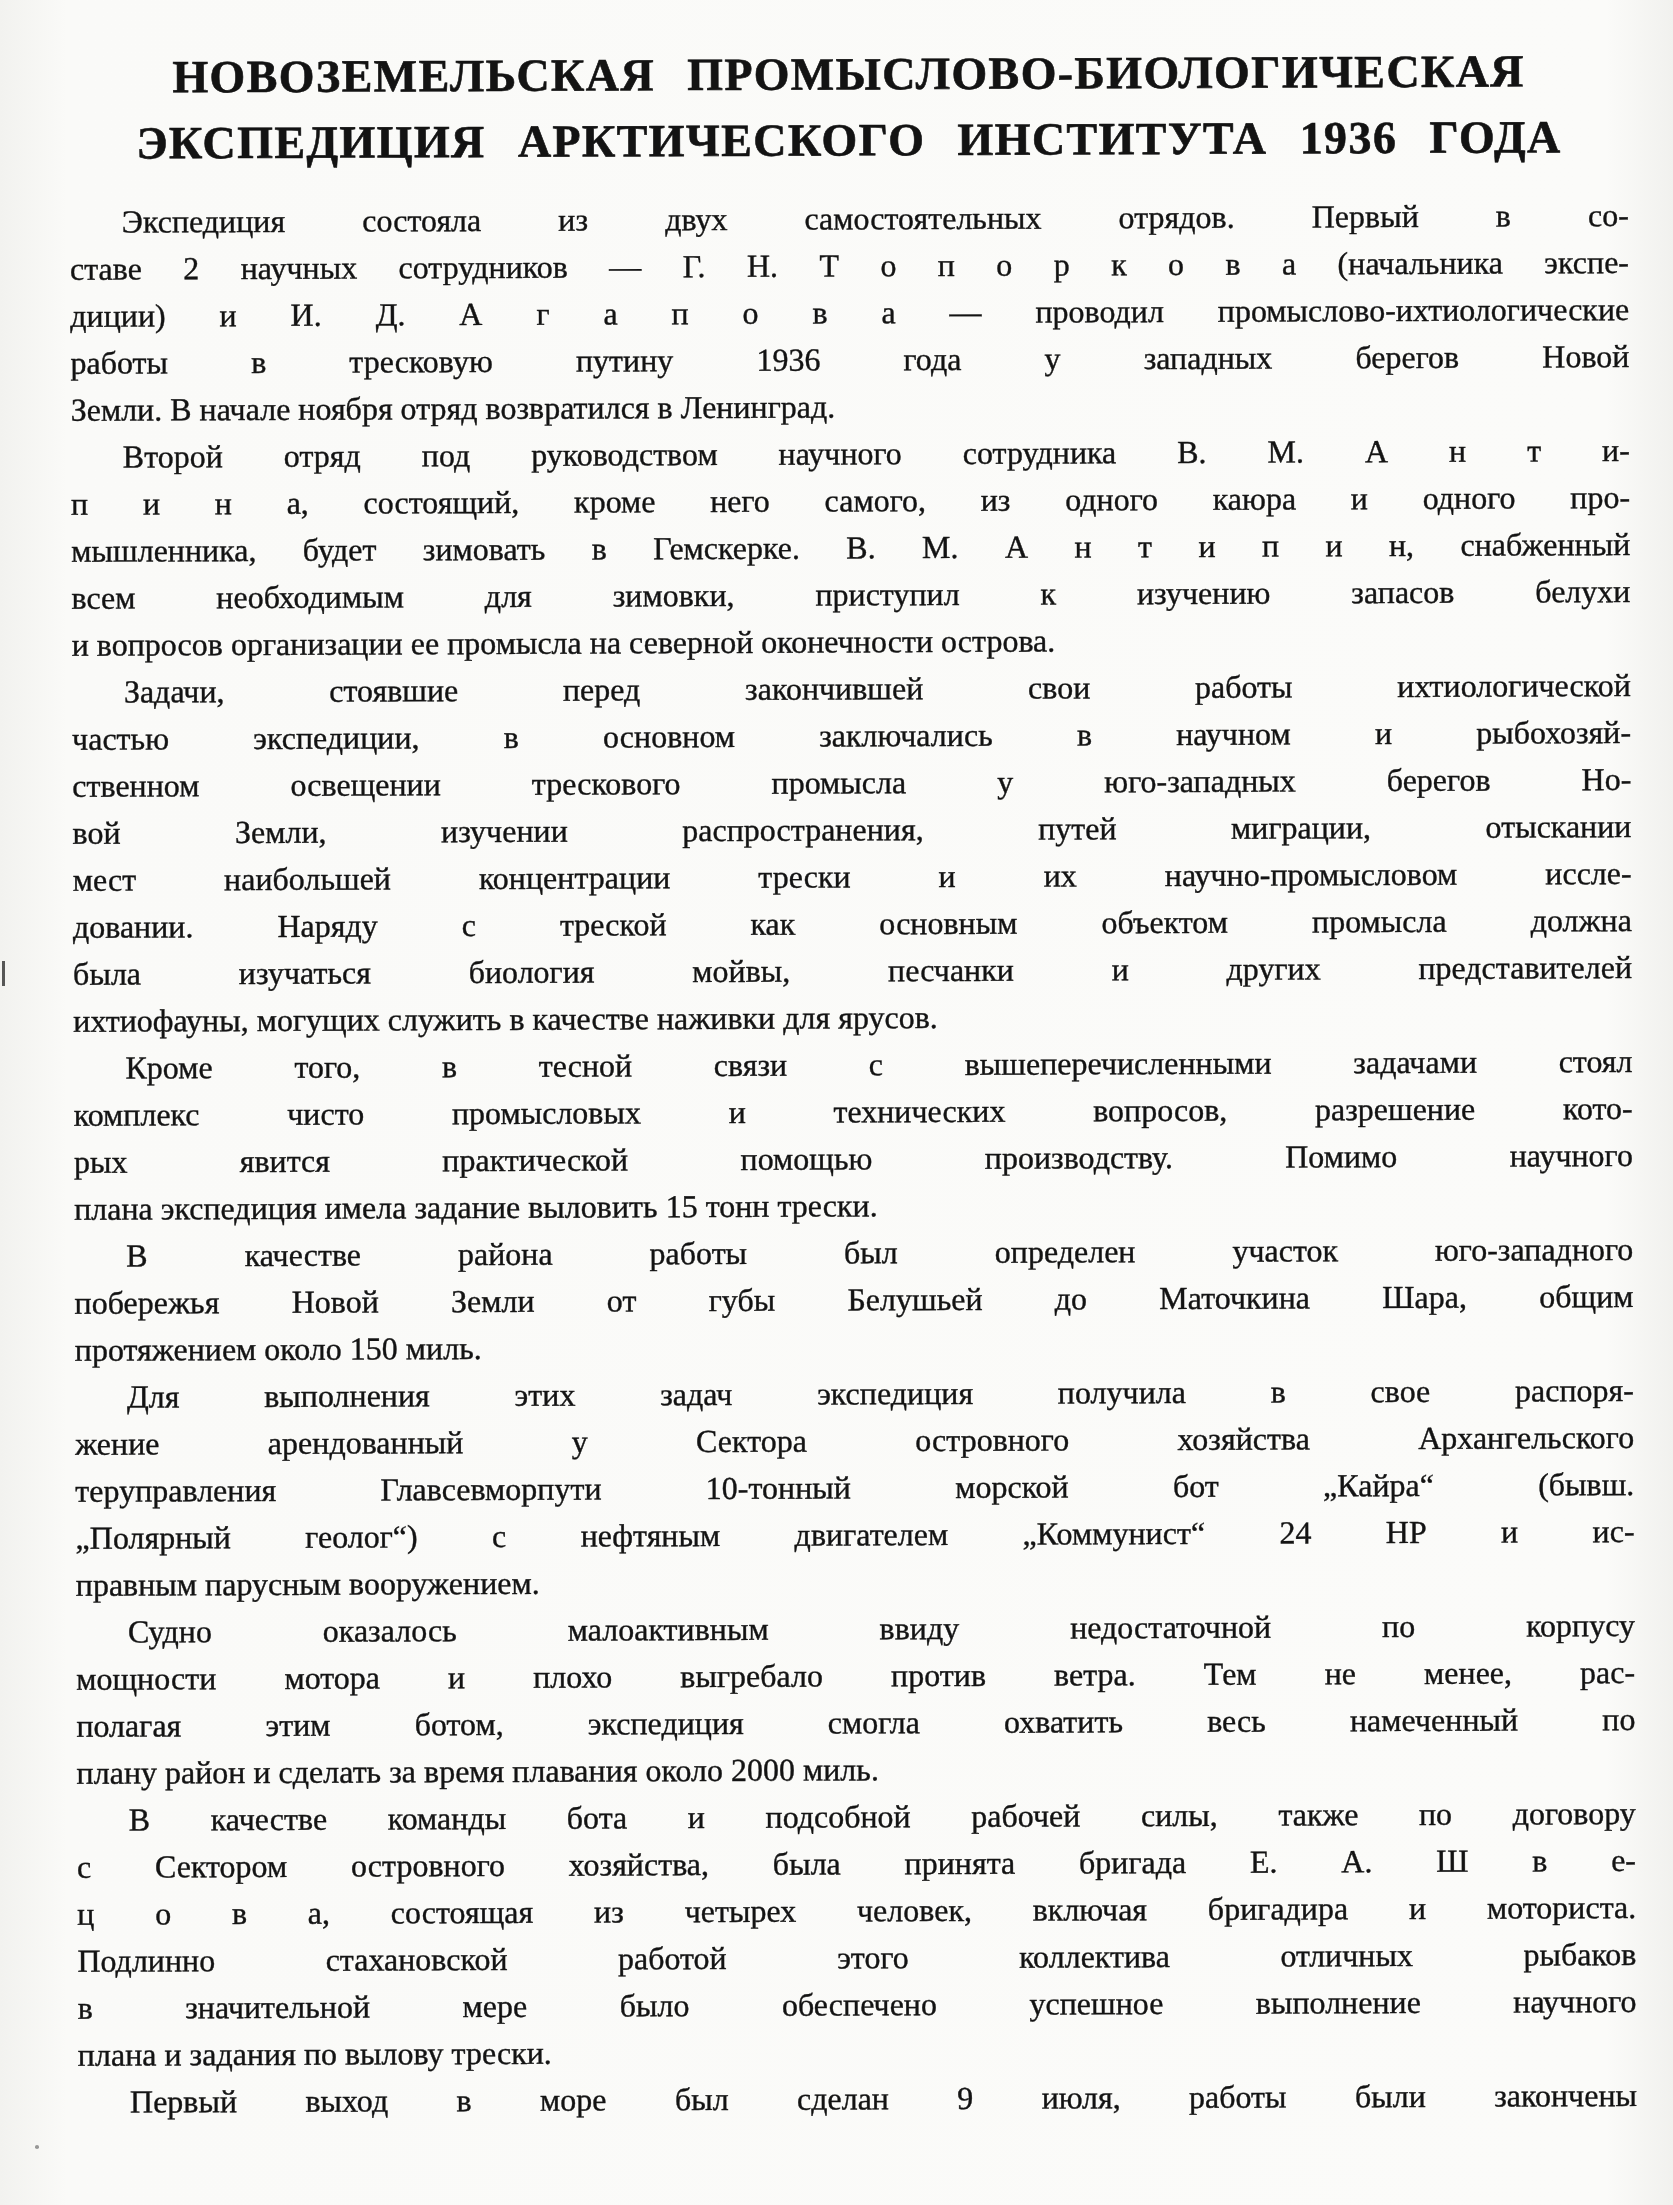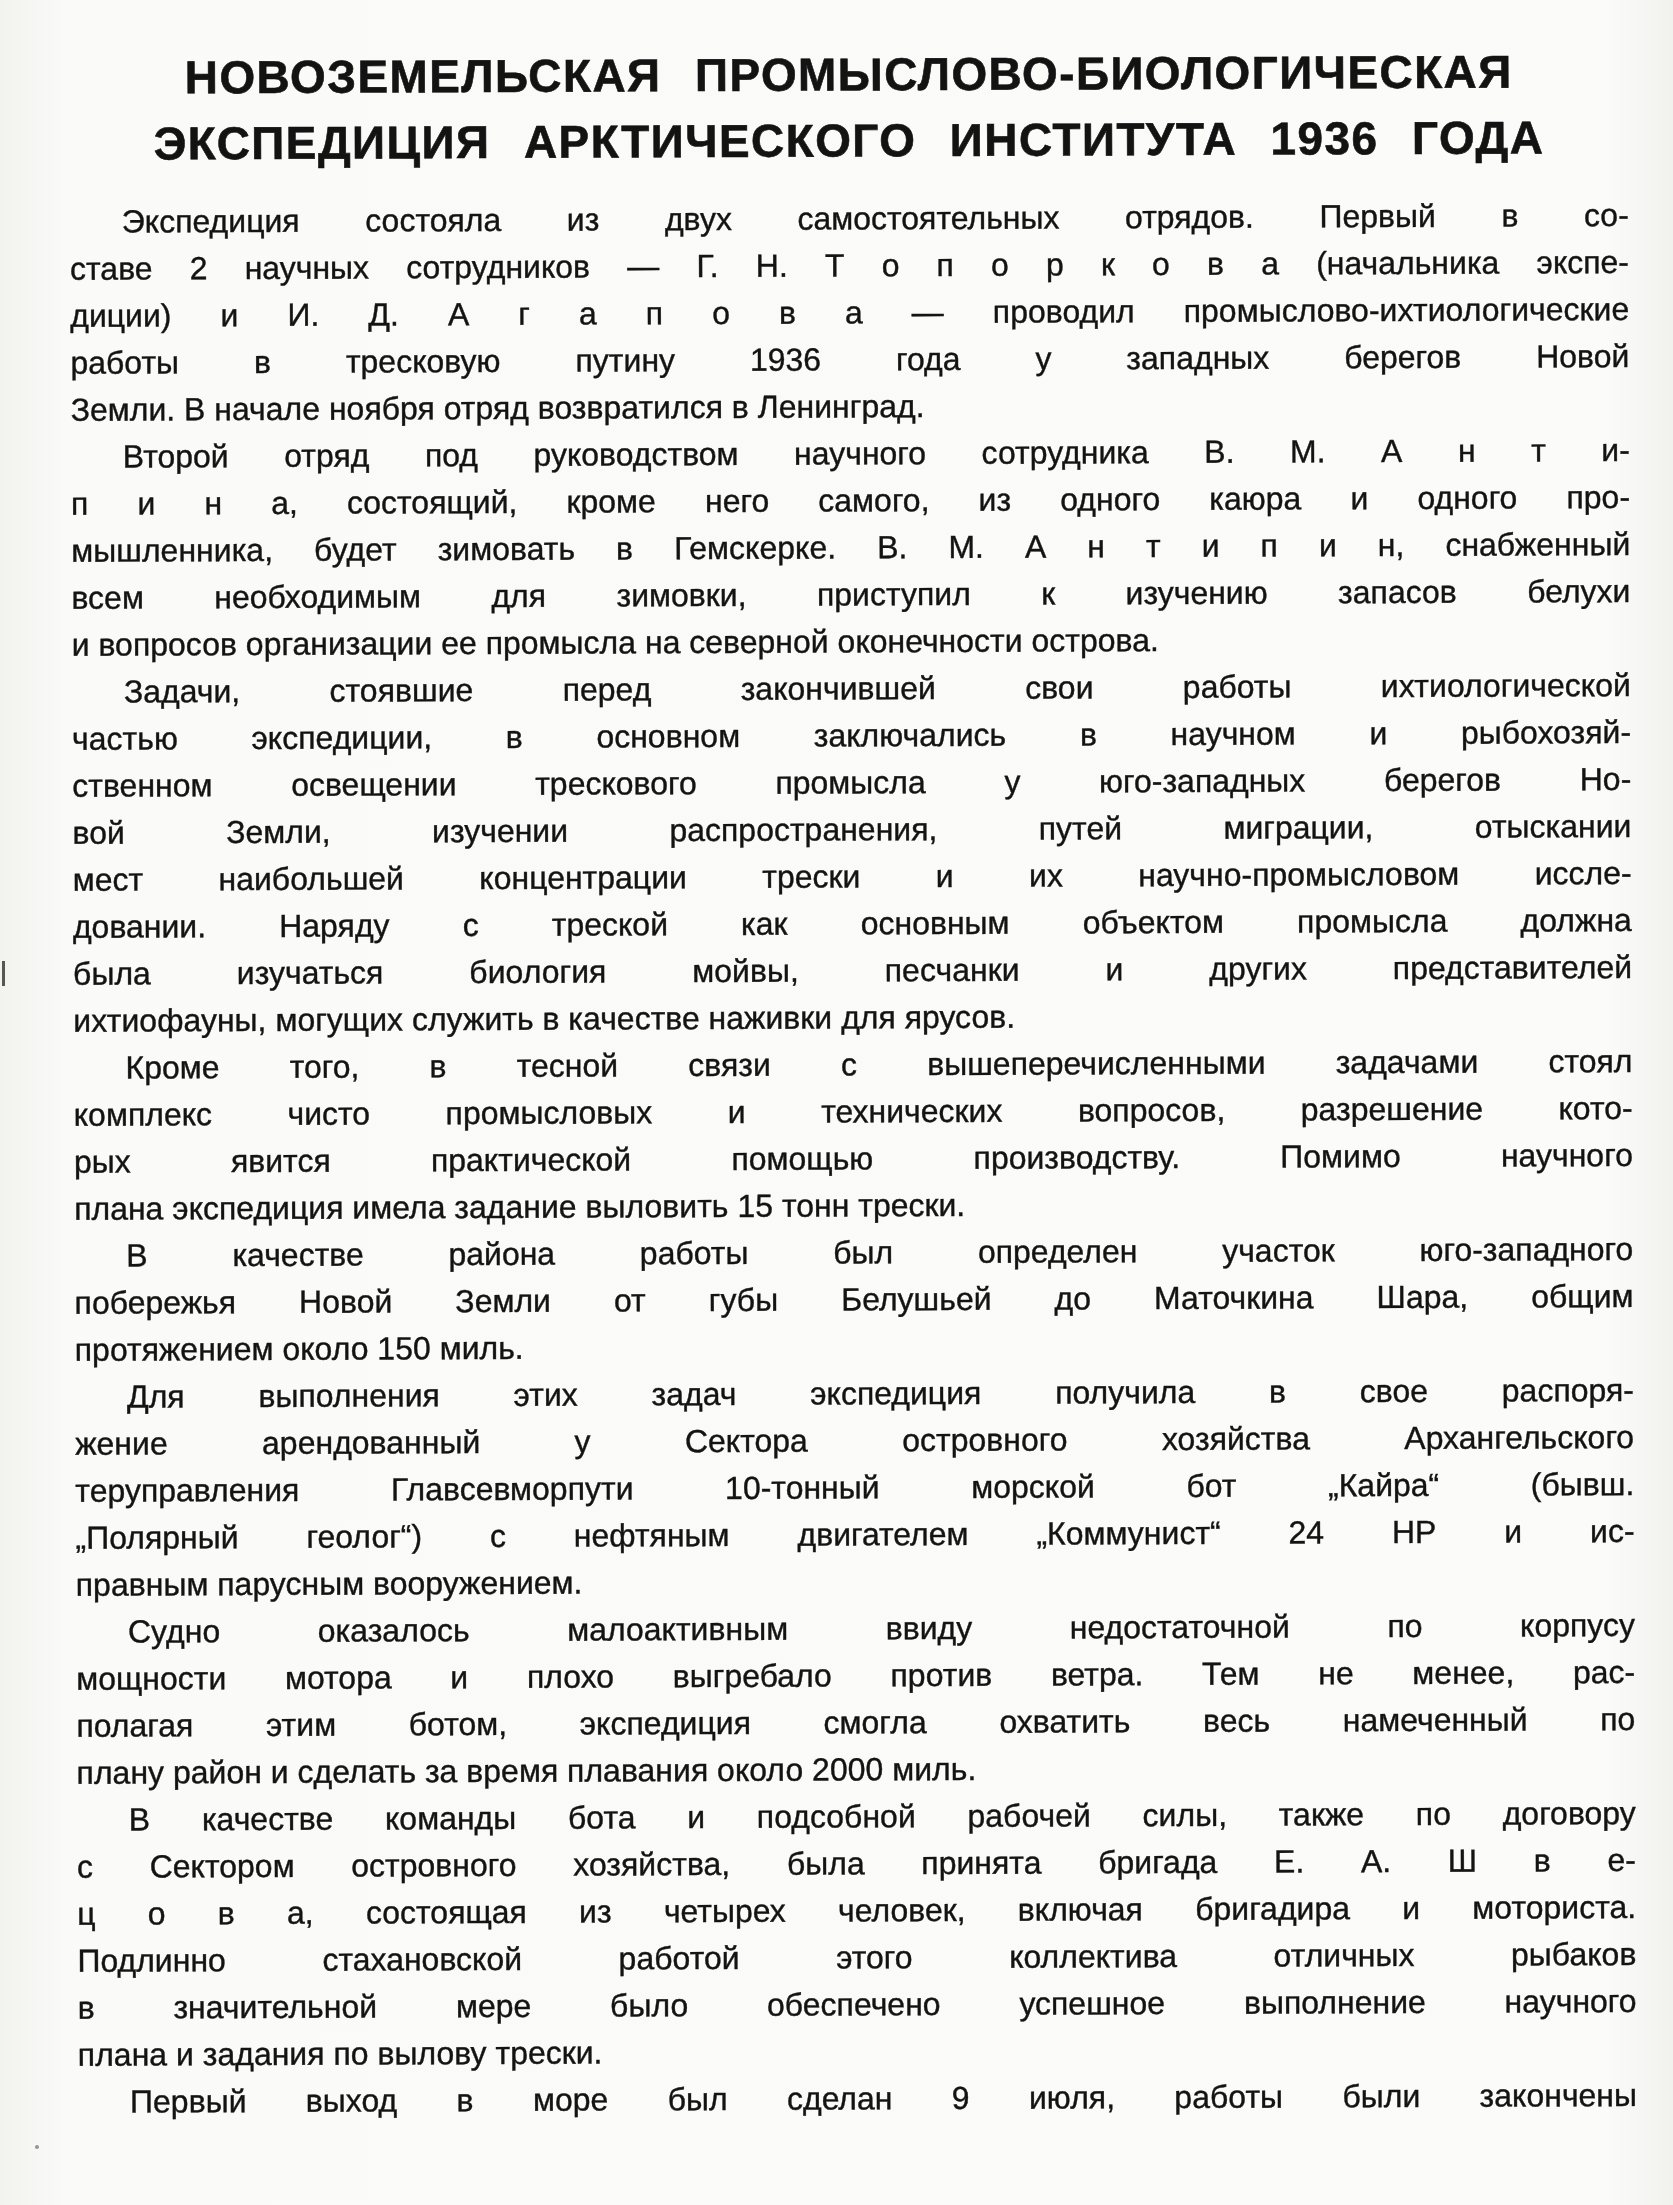--- a/index.html
+++ b/index.html
@@ -8,21 +8,21 @@
     background: #f7f7f5;
   }
   .page {
     position: relative;
     width: 1673px;
     height: 2205px;
     background:
       linear-gradient(90deg, #f2f2ef 0%, #fafaf8 4%, #fbfbf9 96%, #f1f1ee 100%),
       #fafaf8;
     overflow: hidden;
-    font-family: Liberation Sans, sans-serif;
+    font-family: Liberation Serif, serif;
     color: #131313;
   }
   .content {
     position: absolute;
     top: 38px;
     left: 69px;
     width: 1559px;
     transform: rotate(-0.25deg);
     transform-origin: top right;
   }

